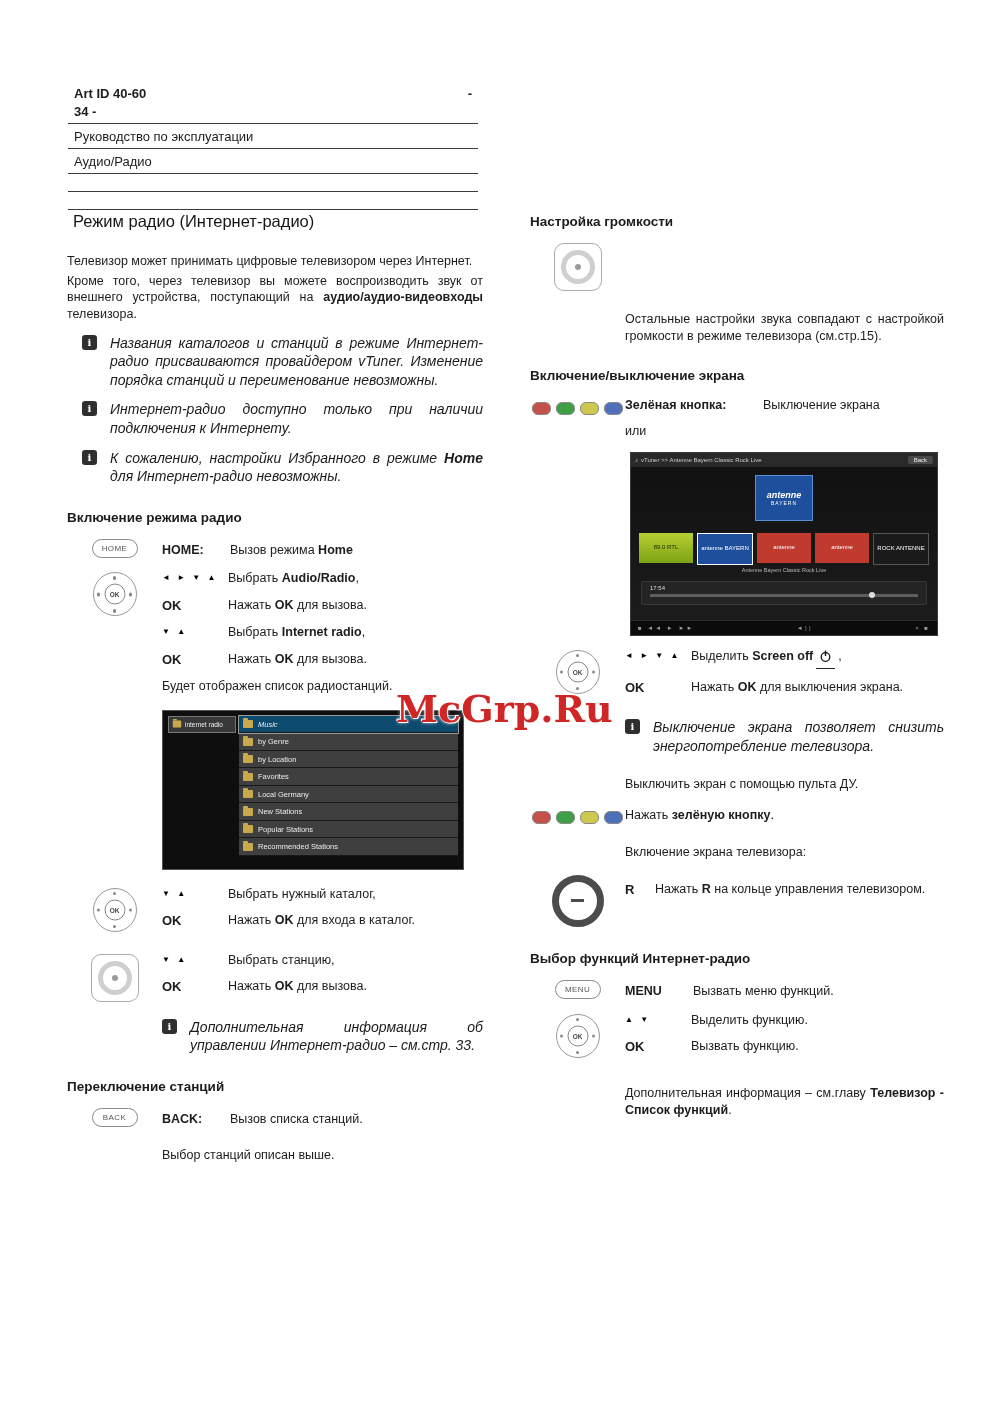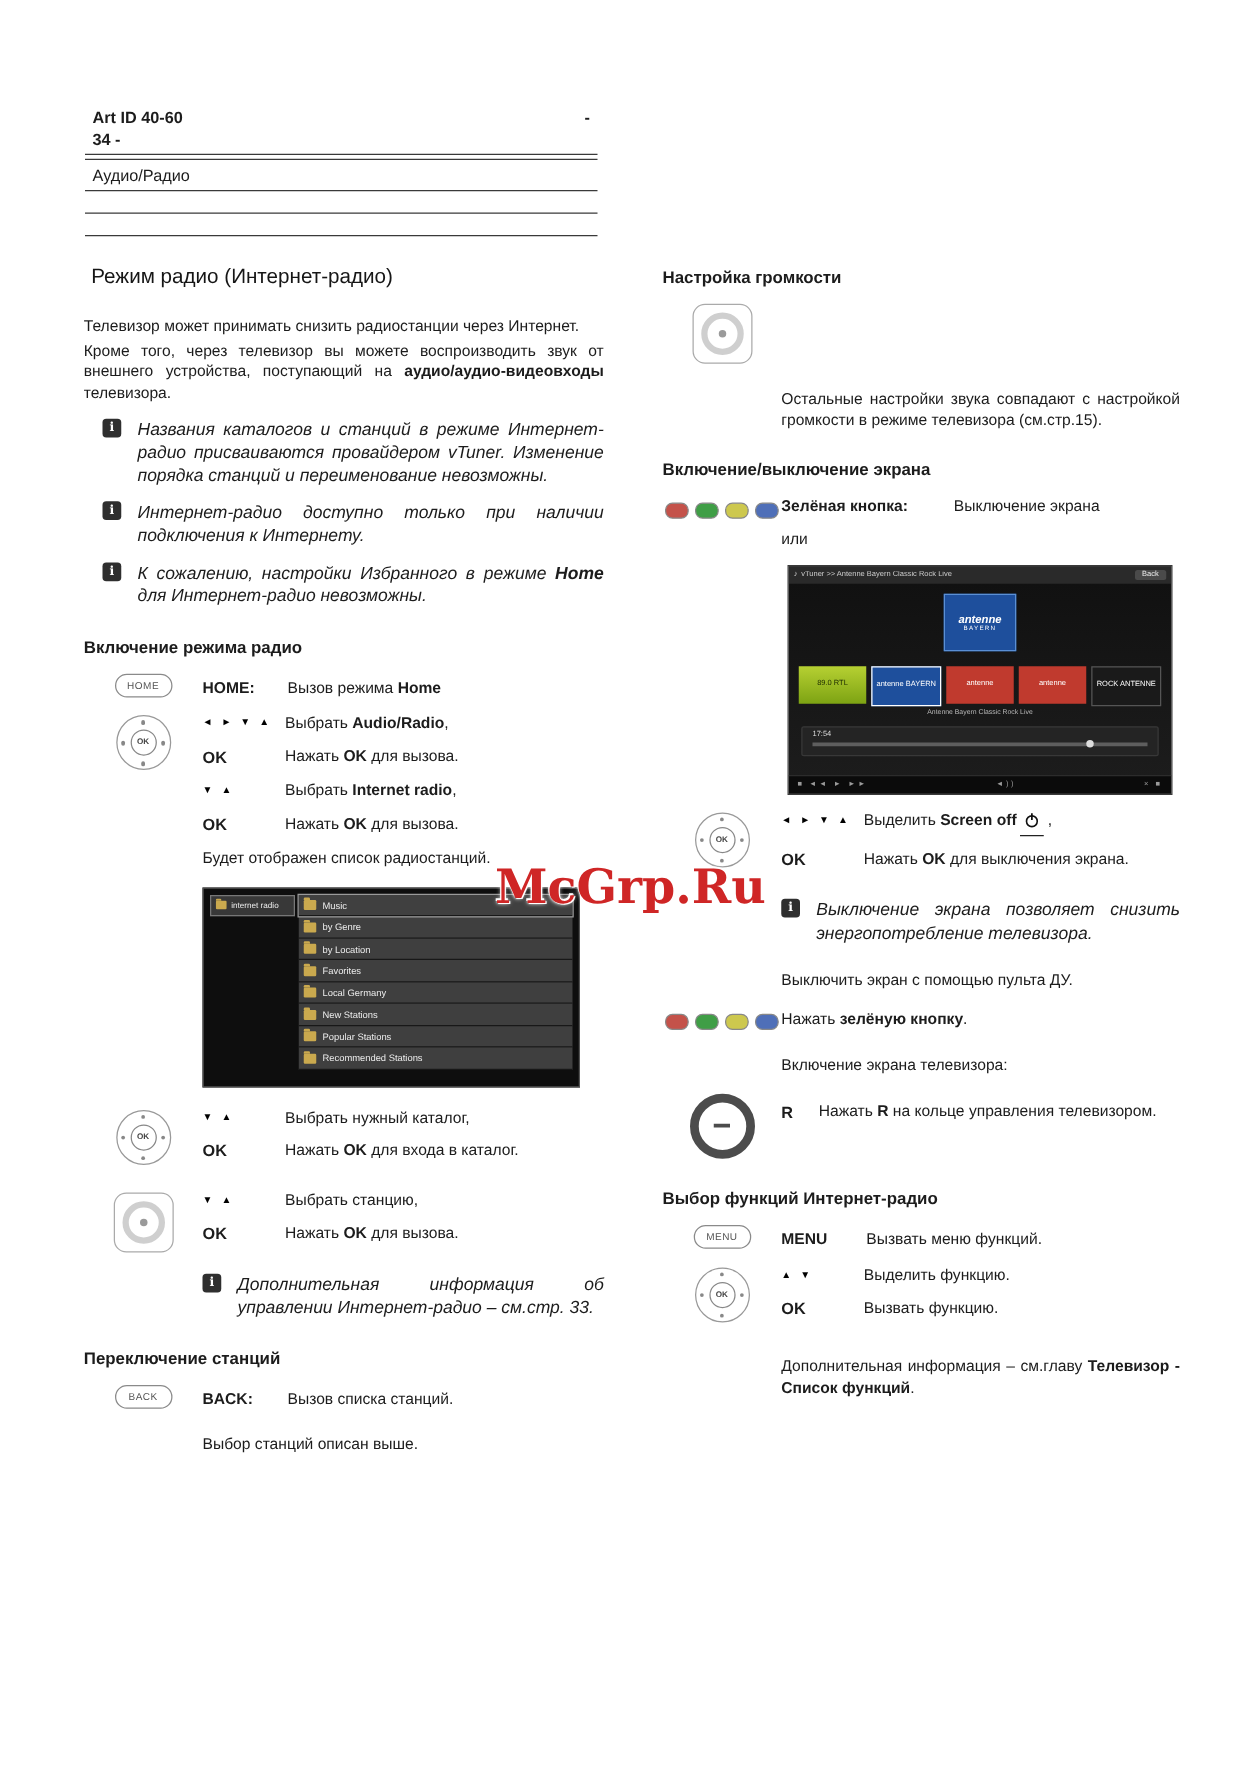--- a/index.html
+++ b/index.html
@@ -78,21 +78,21 @@
   
   .pwr{display:inline-block;vertical-align:-3px;border-bottom:1.5px solid #222;padding:0 2px 1px;margin:0 3px;}
 
   
   .shot-radio{margin:6px 0 16px 95px;width:300px;height:158px;background:#0e0e0e;border:1px solid #555;position:relative;}
   .rl-root{position:absolute;left:5px;top:5px;width:66px;height:15px;background:#383838;border:1px solid #777;
            display:flex;align-items:center;color:#eee;font-size:6.5px;overflow:hidden;}
   .rl-rows{position:absolute;left:76px;top:5px;right:5px;}
   .rrow{height:16.5px;display:flex;align-items:center;background:#3f3f3f;border-bottom:1px solid #181818;
         color:#ececec;font-size:7.5px;}
-  .rrow.sel{outline:1px solid #9a9a9a;background:#404040;}
+  .rrow.sel{outline:1px solid #9a9a9a;background:#0c4a6e;font-style:italic;}
   .fold{width:10px;height:8px;background:#caa94e;border-radius:1px;position:relative;flex:0 0 10px;margin:0 5px 0 4px;}
   .fold::before{content:"";position:absolute;top:-2px;left:0;width:5px;height:2px;background:#caa94e;border-radius:1px 1px 0 0;}
   .fold.sm{transform:scale(.85);margin:0 3px 0 3px;}
 
   
   .shot-tv{margin:8px 0 12px 100px;width:306px;height:182px;background:linear-gradient(#101010,#1d1d1d);
            border:1px solid #3a3a3a;position:relative;overflow:hidden;}
   .tv-top{height:14px;background:#2a2a2a;display:flex;align-items:center;justify-content:space-between;
           padding:0 4px;font-size:6px;color:#ccc;}
   .tv-ttl{display:flex;gap:3px;align-items:center;white-space:nowrap;overflow:hidden;}
@@ -127,36 +127,37 @@
 
 <div class="page">
 
   <div class="header">
     <div class="h-row h-first">
       <span class="b">Art ID 40-60</span>
       <span class="b">-</span>
     </div>
     <div class="h-row b">34 -</div>
     <div class="h-rule"></div>
+    <div class="h-row">Руководство по эксплуатации</div>
     <div class="h-rule"></div>
     <div class="h-row">Аудио/Радио</div>
     <div class="h-rule"></div>
     <div class="h-spacer"></div>
     <div class="h-rule"></div>
     <div class="h-spacer"></div>
     <div class="h-rule"></div>
   </div>
 
   <div class="watermark">McGrp.Ru</div>
 
   <div class="col col-left">
 
     <div class="doc-title">Режим радио (Интернет-радио)</div>
 
-    <p class="body">Телевизор может принимать снизить радиостанции через Интернет.</p>
+    <p class="body">Телевизор может принимать цифровые телевизором через Интернет.</p>
     <p class="body"><span>Кроме того, через телевизор вы можете воспроизводить звук от внешнего устройства, поступающий на </span><b>аудио/аудио-видеовходы</b><span> телевизора.</span></p>
 
     <div class="note">
       <span class="iico">i</span>
       <span class="note-text">Названия каталогов и станций в режиме Интернет-радио присваиваются провайдером vTuner. Изменение порядка станций и переименование невозможны.</span>
     </div>
     <div class="note">
       <span class="iico">i</span>
       <span class="note-text">Интернет-радио доступно только при наличии подключения к Интернету.</span>
     </div>

